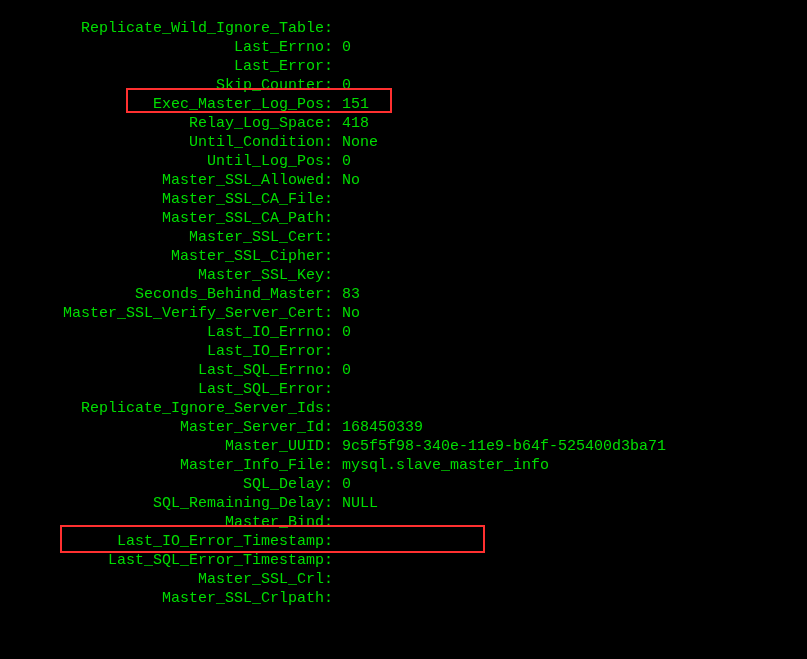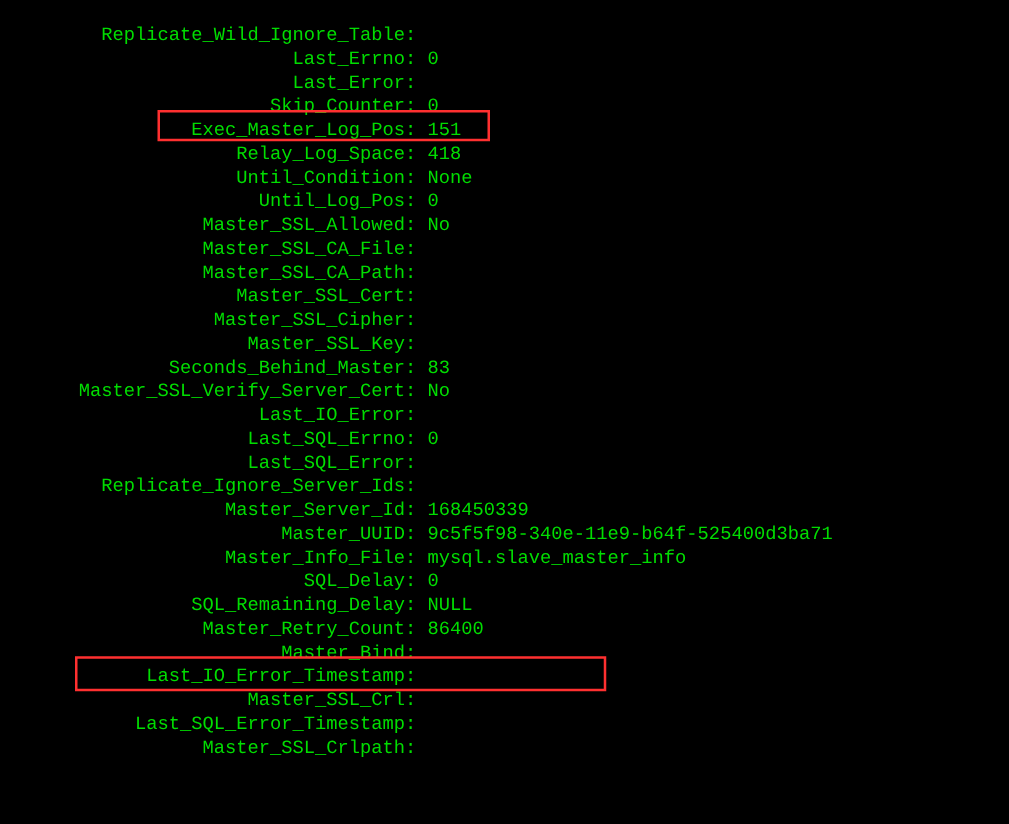--- a/index.html
+++ b/index.html
@@ -43,31 +43,31 @@
     <div class="row"><span>                     Until_Condition: </span><span>None</span></div>
     <div class="row"><span>                       Until_Log_Pos: </span><span>0</span></div>
     <div class="row"><span>                  Master_SSL_Allowed: </span><span>No</span></div>
     <div class="row"><span>                  Master_SSL_CA_File: </span><span></span></div>
     <div class="row"><span>                  Master_SSL_CA_Path: </span><span></span></div>
     <div class="row"><span>                     Master_SSL_Cert: </span><span></span></div>
     <div class="row"><span>                   Master_SSL_Cipher: </span><span></span></div>
     <div class="row"><span>                      Master_SSL_Key: </span><span></span></div>
     <div class="row"><span>               Seconds_Behind_Master: </span><span>83</span></div>
     <div class="row"><span>       Master_SSL_Verify_Server_Cert: </span><span>No</span></div>
+    <div class="row"><span>                       Last_IO_Errno: </span><span>0</span></div>
     <div class="row"><span>                       Last_IO_Error: </span><span></span></div>
     <div class="row"><span>                      Last_SQL_Errno: </span><span>0</span></div>
     <div class="row"><span>                      Last_SQL_Error: </span><span></span></div>
     <div class="row"><span>         Replicate_Ignore_Server_Ids: </span><span></span></div>
     <div class="row"><span>                    Master_Server_Id: </span><span>168450339</span></div>
     <div class="row"><span>                         Master_UUID: </span><span>9c5f5f98-340e-11e9-b64f-525400d3ba71</span></div>
     <div class="row"><span>                    Master_Info_File: </span><span>mysql.slave_master_info</span></div>
     <div class="row"><span>                           SQL_Delay: </span><span>0</span></div>
     <div class="row"><span>                 SQL_Remaining_Delay: </span><span>NULL</span></div>
-    <div class="row"><span>                  Master_Retry_Count: </span><span>86400</span></div>
     <div class="row"><span>                         Master_Bind: </span><span></span></div>
     <div class="row"><span>             Last_IO_Error_Timestamp: </span><span></span></div>
+    <div class="row"><span>            Last_SQL_Error_Timestamp: </span><span></span></div>
     <div class="row"><span>                      Master_SSL_Crl: </span><span></span></div>
-    <div class="row"><span>            Last_SQL_Error_Timestamp: </span><span></span></div>
     <div class="row"><span>                  Master_SSL_Crlpath: </span><span></span></div>
   </div>
 
 <div class="hl" style="top: 88px; left: 126px; width: 266px; height: 25px;"></div>
 <div class="hl" style="top: 525px; left: 60px; width: 425px; height: 28px;"></div>
 
 </body></html>

